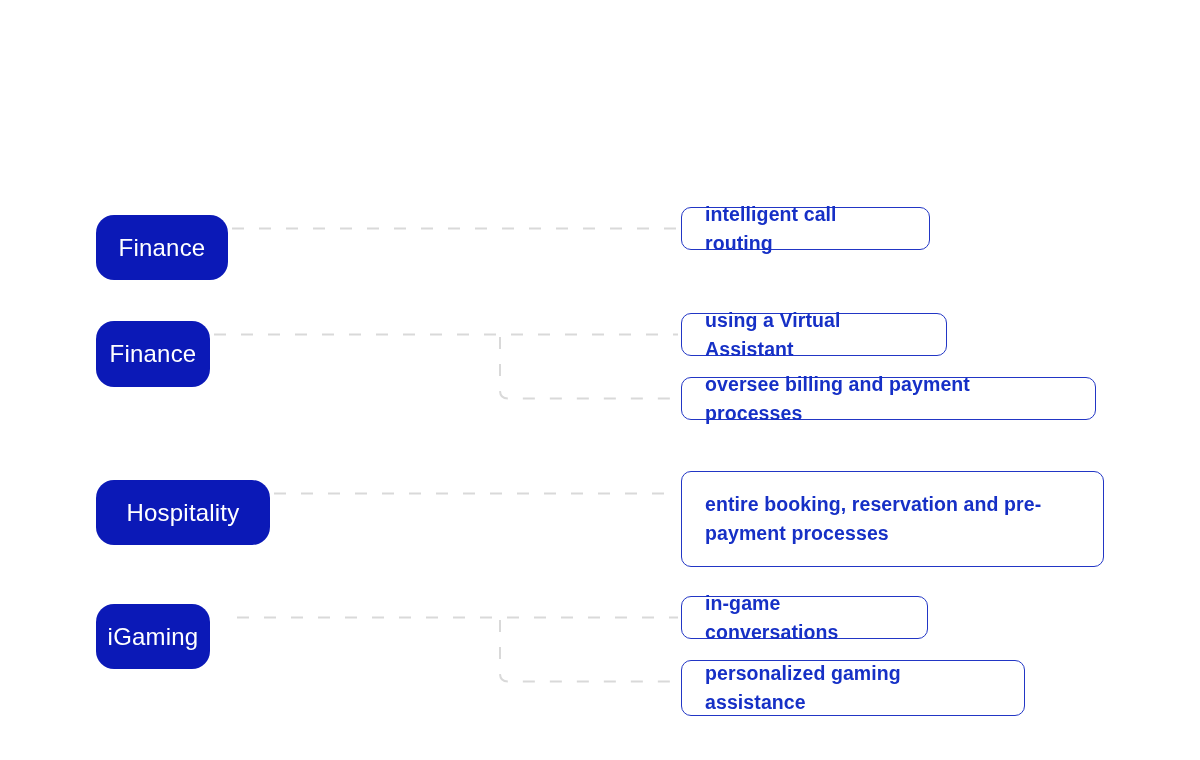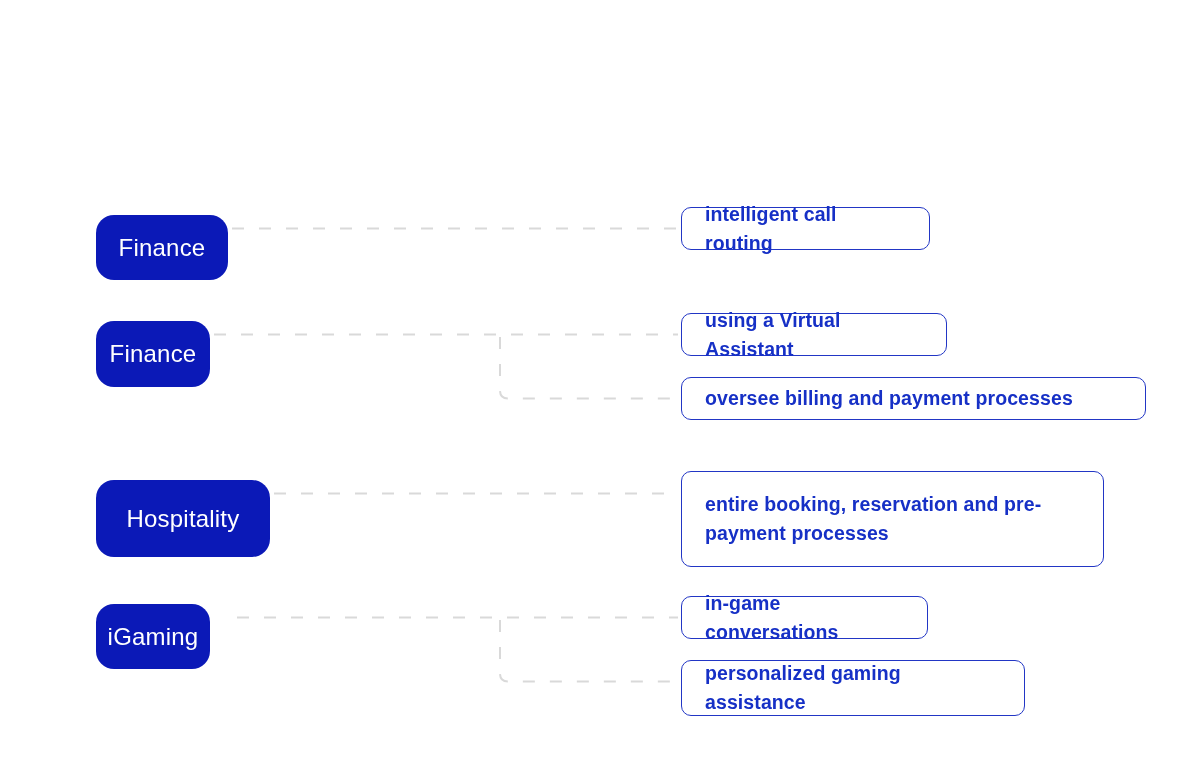--- a/index.html
+++ b/index.html
@@ -50,39 +50,39 @@
     display:flex;
     align-items:center;
     justify-content:center;
     font-size:24px;
     font-weight:400;
     letter-spacing:.2px;
     margin-top:19px;
   }
   .pill-finance{left:96px;top:196px;width:132px;height:65px;}
   .pill-retail{left:96px;top:302px;width:114px;height:66px;}
-  .pill-hospitality{left:96px;top:461px;width:174px;height:77px;}
+  .pill-hospitality{left:96px;top:461px;width:174px;height:65px;}
   .pill-igaming{left:96px;top:585px;width:114px;height:65px;}
   .outbox{
     position:absolute;
     background:var(--bg);
     border:1.5px solid var(--outline-blue);
     border-radius:10px;
     color:var(--text-blue);
     display:flex;
     align-items:center;
     padding:0 23px;
     font-size:19.5px;
     font-weight:700;
     letter-spacing:.1px;
     line-height:29px;
   }
   .out-1{left:681px;top:207px;width:249px;height:43px;}
   .out-2{left:681px;top:313px;width:266px;height:43px;}
-  .out-3{left:681px;top:377px;width:465px;height:43px;}
+  .out-3{left:681px;top:377px;width:415px;height:43px;}
   .out-4{left:681px;top:471px;width:423px;height:96px;}
   .out-5{left:681px;top:596px;width:247px;height:43px;}
   .out-6{left:681px;top:660px;width:344px;height:56px;}
 </style>
 </head>
 <body>
 
 <div class="canvas">
 
 

